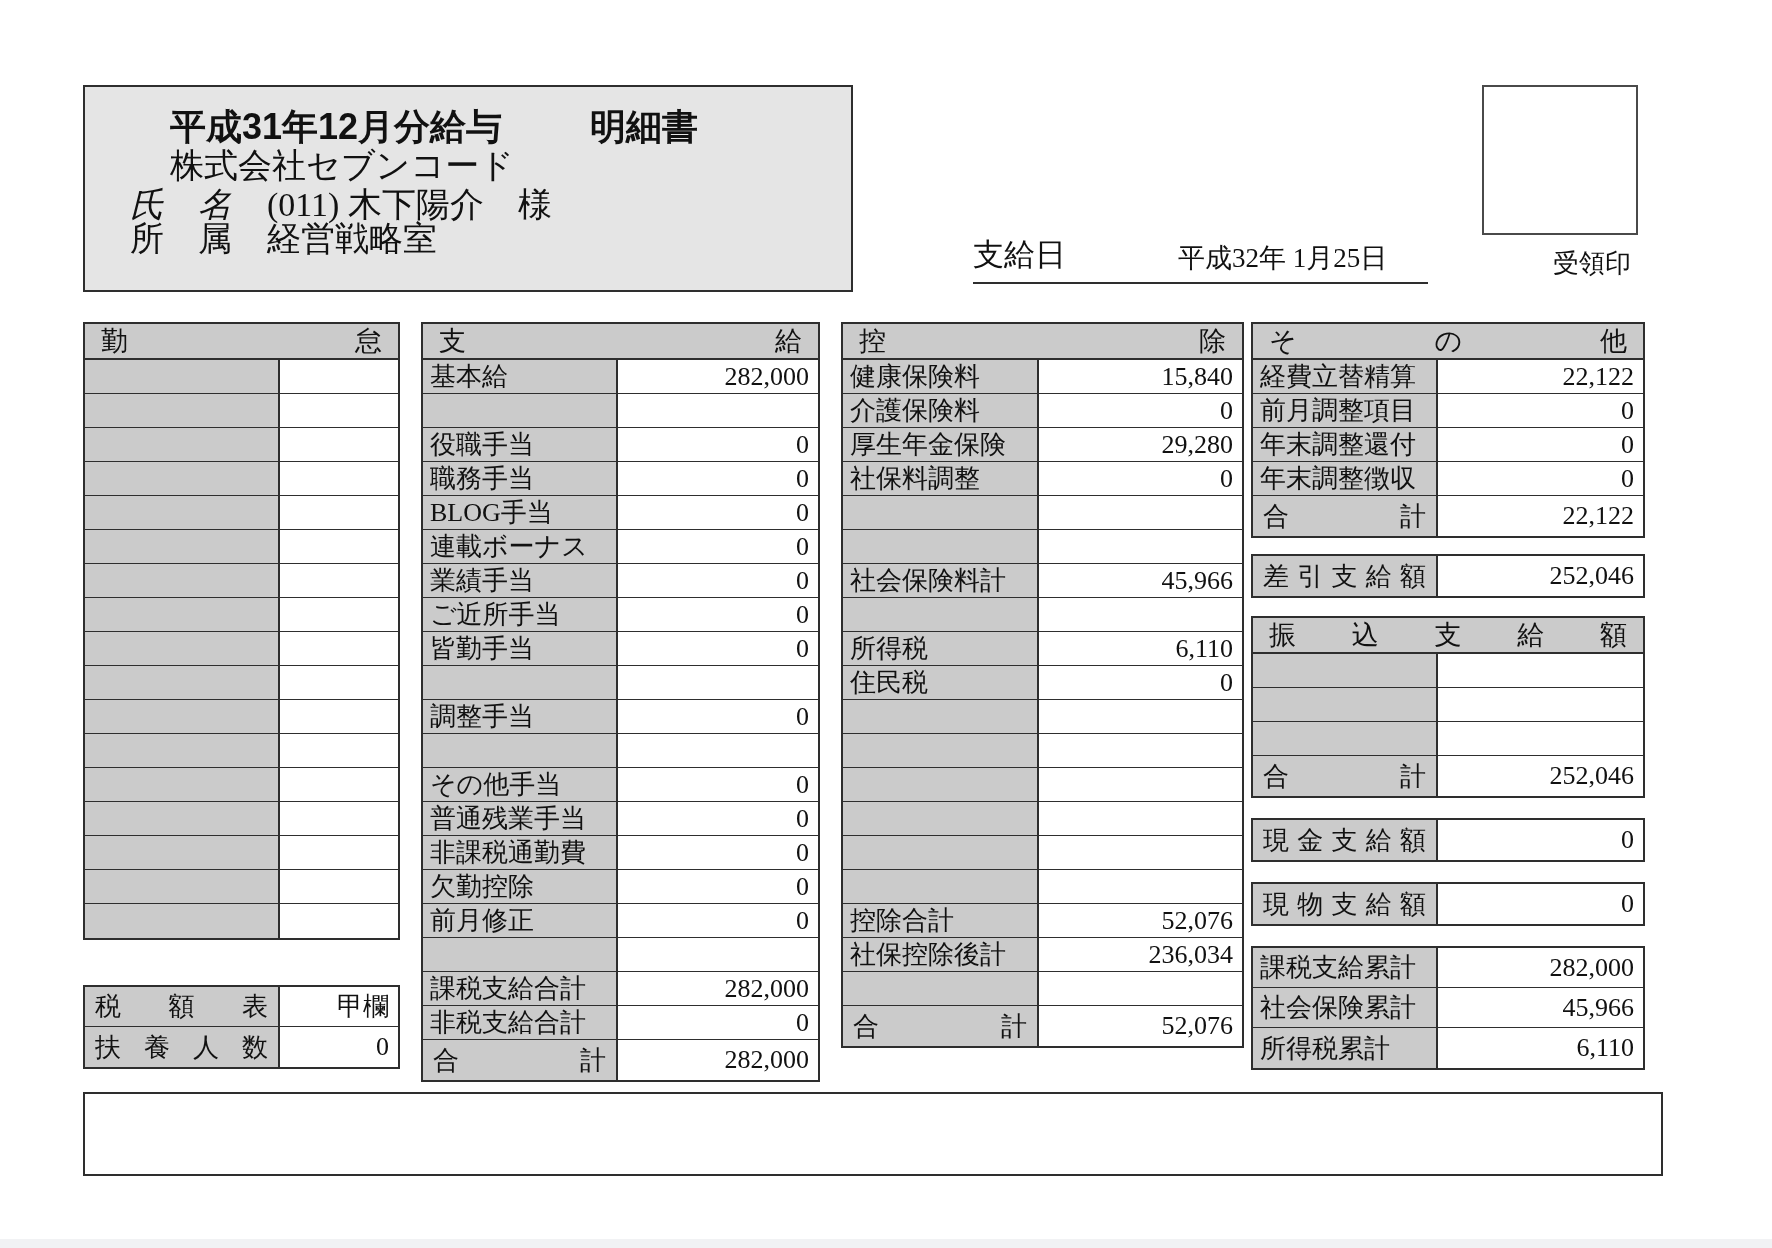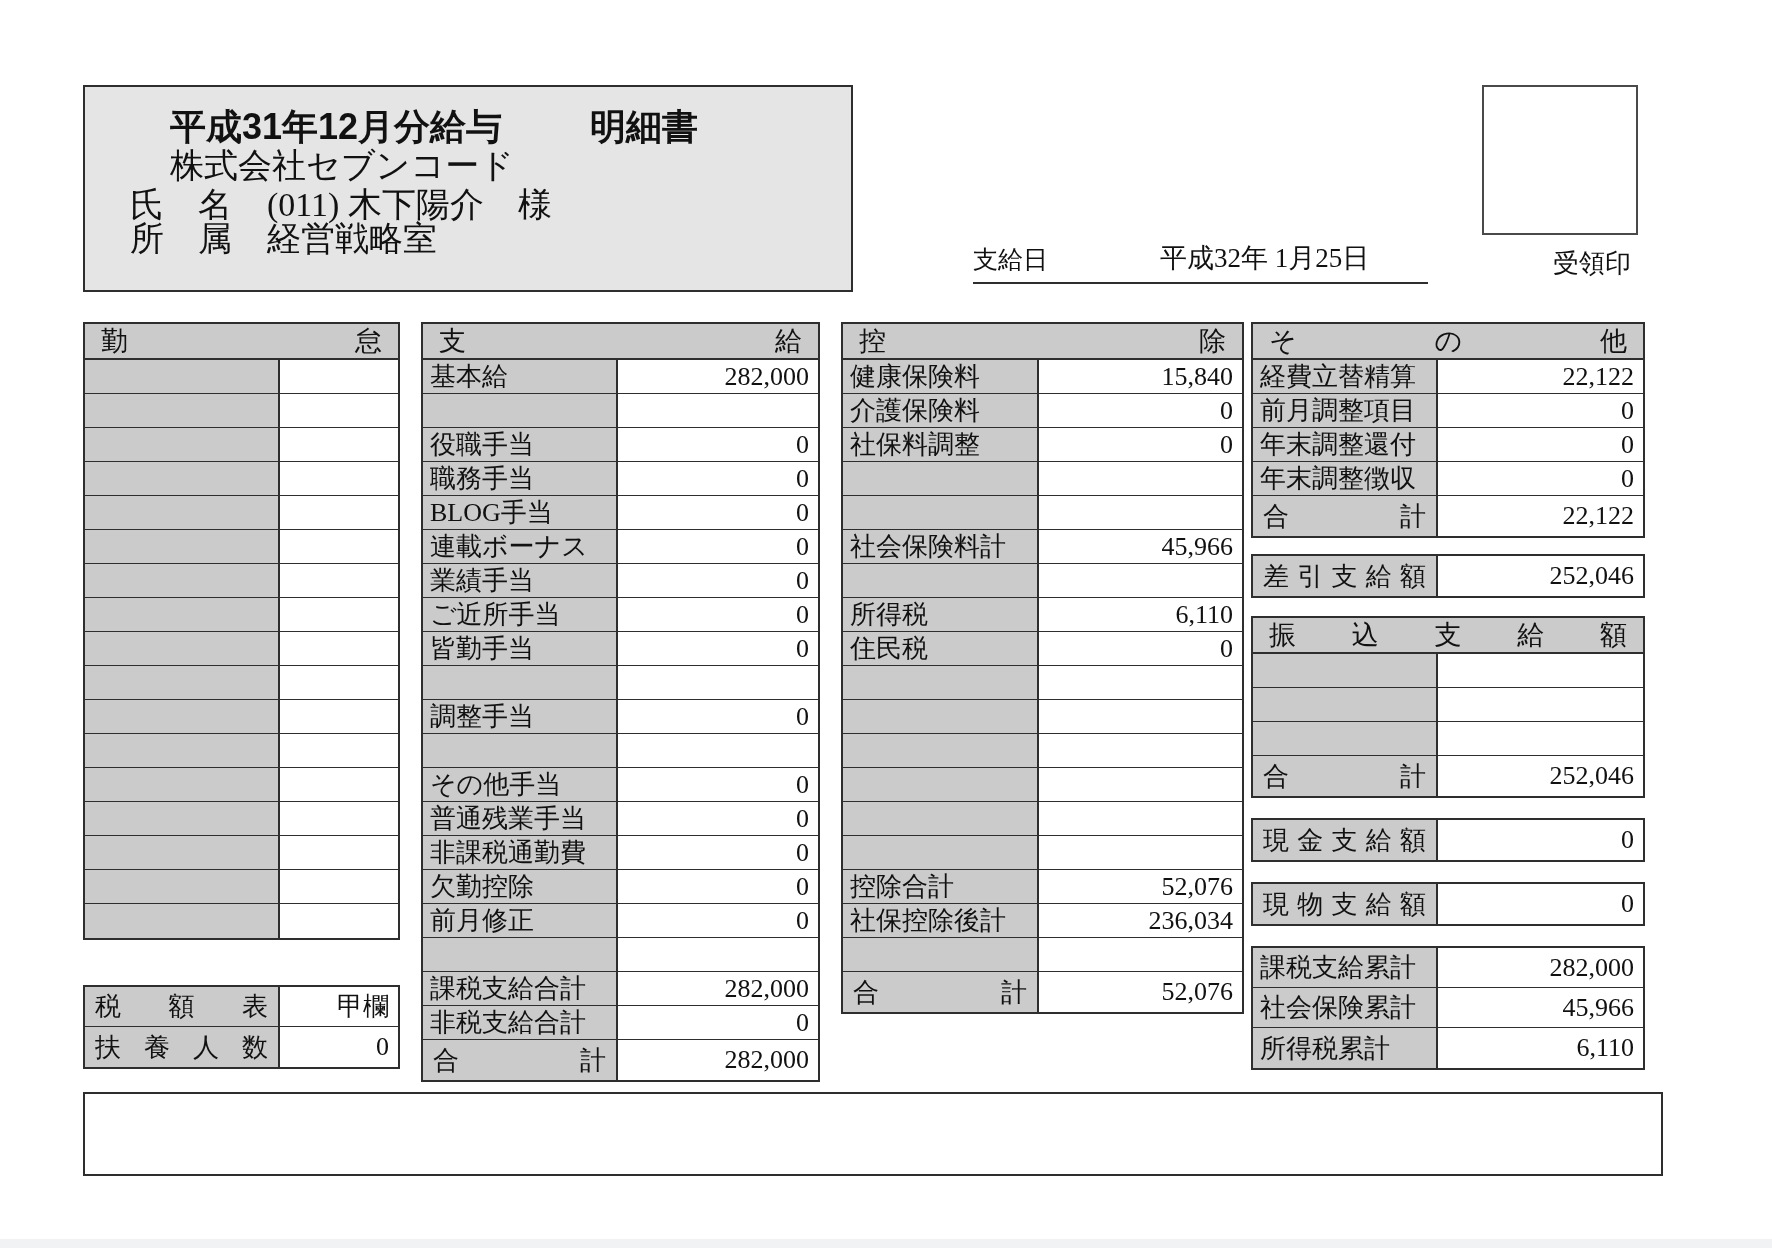--- a/index.html
+++ b/index.html
@@ -20,21 +20,21 @@
   
   .infobox{border:2px solid var(--border);background:#e5e5e5;}
   .title{
     font-family:"Liberation Sans","DejaVu Sans",sans-serif;
     font-weight:700;font-size:36px;line-height:40px;white-space:nowrap;
   }
   .infoline{font-size:34px;line-height:30px;white-space:nowrap;}
 
   
   .payday{border-bottom:2px solid var(--border);display:flex;align-items:flex-end;padding-bottom:6px;}
-  .payday .plabel{font-size:25px;}
+  .payday .plabel{font-size:31px;}
   .payday .pvalue{font-size:27px;margin-left:112px;}
   .stampbox{border:2px solid #4a4a4a;background:#fff;}
   .stamplabel{font-size:26px;}
 
   
   .tbox{border:2px solid var(--border);background:#fff;}
   .thead{
     height:36px;background:var(--cell-fill);
     display:flex;justify-content:space-between;align-items:center;
     padding:0 16px;font-size:27px;border-bottom:2px solid var(--border);
@@ -64,21 +64,21 @@
   .remarks{border:2px solid var(--border);background:#fff;font-size:24px;padding:6px 10px;}
   .bottomstrip{background:#f1f2f4;}
 </style>
 </head>
 <body>
 
 <div class="abs infobox" style="left:83px;top:85px;width:770px;height:207px;">
   <span class="abs title" style="left:85px;top:20px;">平成31年12月分給与</span>
   <span class="abs title" style="left:505px;top:20px;">明細書</span>
   <span class="abs infoline" style="left:85px;top:64px;">株式会社セブンコード</span>
-  <span class="abs infoline" style="left:45px;top:103px;">氏　名</span>
+  <span class="abs infoline" style="left:45px;top:103px;font-style:italic;">氏　名</span>
   <span class="abs infoline" style="left:182px;top:103px;">(011) 木下陽介　様</span>
   <span class="abs infoline" style="left:45px;top:137px;">所　属</span>
   <span class="abs infoline" style="left:182px;top:137px;">経営戦略室</span>
 </div>
 
 <div class="abs payday" style="left:973px;top:238px;width:455px;height:46px;">
   <span class="plabel">支給日</span>
   <span class="pvalue">平成32年 1月25日</span>
 </div>
 <div class="abs stampbox" style="left:1482px;top:85px;width:156px;height:150px;"></div>
@@ -284,20 +284,24 @@
       <span>除</span>
     </div>
   <div>
       <div class="trow">
         <div class="lab">健康保険料</div>
         <div class="val">15,840</div>
       </div>
       <div class="trow">
         <div class="lab">介護保険料</div>
         <div class="val">0</div>
+      </div>
+      <div class="trow">
+        <div class="lab">厚生年金保険</div>
+        <div class="val">29,280</div>
       </div>
       <div class="trow">
         <div class="lab">社保料調整</div>
         <div class="val">0</div>
       </div>
       <div class="trow">
         <div class="lab"></div>
         <div class="val"></div>
       </div>
       <div class="trow">

